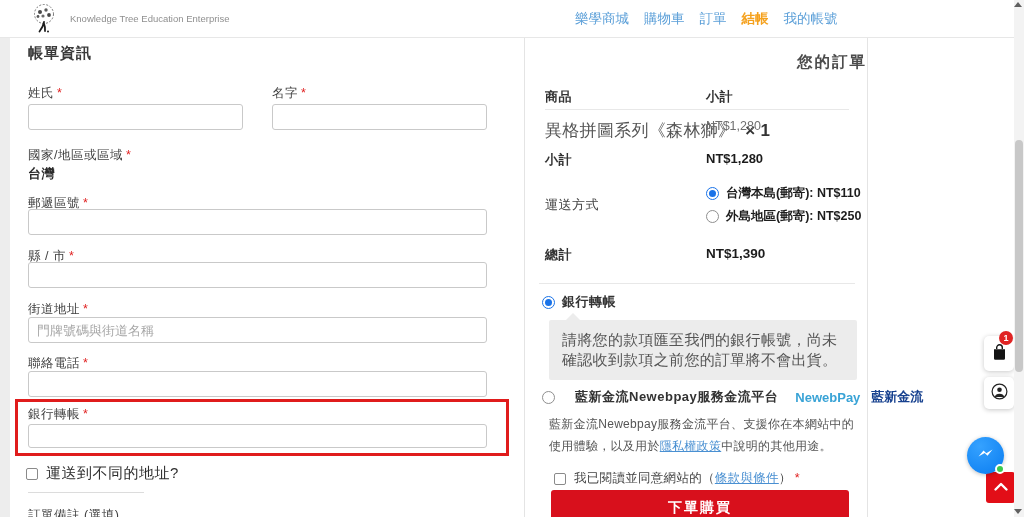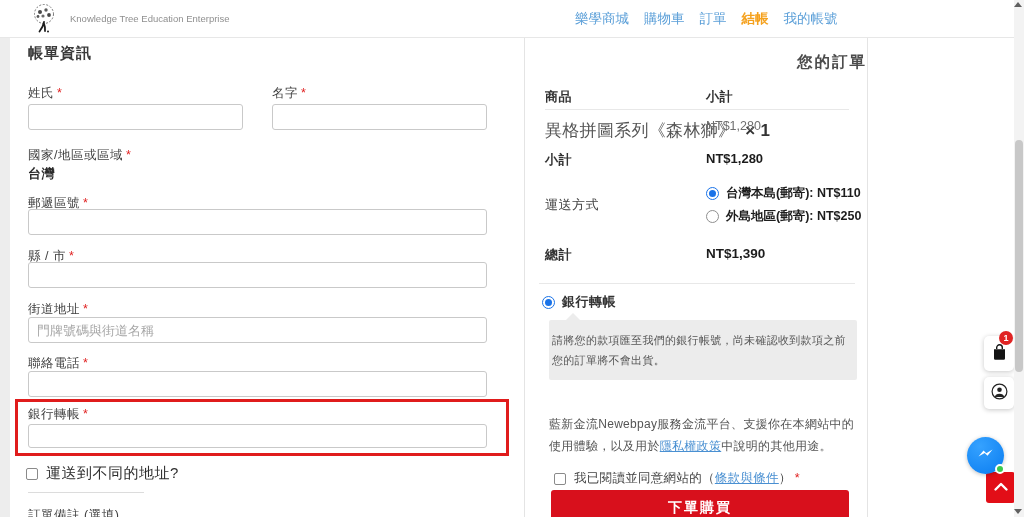--- a/index.html
+++ b/index.html
@@ -44,21 +44,21 @@
   .item-qty{font-weight:bold;color:#333;margin-left:10px}
   .item-price{font-size:12.5px;color:#6e6e6e}
   .b{font-weight:bold;color:#1c1c1c}
   .ship-method-label{font-size:13px;color:#444;letter-spacing:.5px}
   .opt{display:flex;align-items:center;gap:7px;cursor:pointer;white-space:nowrap}
   .opt-label{font-size:12.5px;font-weight:bold;color:#1d1d1d}
   .radio{width:13px;height:13px;border-radius:50%;border:1.5px solid #8f8f8f;display:inline-block;position:relative;background:#fff;flex:0 0 auto}
   .radio.sel{border-color:#1a73e8}
   .radio.sel::after{content:"";position:absolute;left:2px;top:2px;right:2px;bottom:2px;background:#1a73e8;border-radius:50%}
   .pay-label{font-size:13px;font-weight:bold;color:#333;letter-spacing:.5px}
-  .note{background:#ececec;border-radius:2px;padding:10px 3px;font-size:11px;line-height:20px;color:#555;letter-spacing:.3px}
+  .note{background:#ececec;border-radius:2px;padding:10px 13px;font-size:15px;line-height:20px;color:#555;letter-spacing:.3px}
   .note::before{content:"";position:absolute;left:16px;top:-7px;border-left:8px solid transparent;border-right:8px solid transparent;border-bottom:8px solid #ececec}
   .nwp-logo1{font-size:13px;font-weight:bold;color:#39a3d6;margin-left:10px}
   .nwp-logo2{font-size:13px;font-weight:bold;color:#17418f;margin-left:4px}
   .privacy{font-size:12px;line-height:22px;color:#555;letter-spacing:.3px}
   .plink{color:#4a90d2;text-decoration:underline;cursor:pointer}
   .terms-text{font-size:12.5px;color:#444;letter-spacing:.3px}
   .order-btn{background:#d8101c;color:#fff;border:none;border-radius:3px;font-size:14px;font-weight:bold;letter-spacing:2px;cursor:pointer;font-family:inherit}
 
   
   .float-card{position:absolute;background:#fff;border-radius:5px;box-shadow:0 1px 5px rgba(0,0,0,.22);display:flex;align-items:center;justify-content:center;cursor:pointer;z-index:8}
@@ -191,20 +191,26 @@
 
     <div class="abs opt" style="left:17px;top:255px">
       <span class="radio sel"></span>
       <span class="pay-label" style="">銀行轉帳</span>
     </div>
 
     <div class="abs note" style="left:24px;top:282px;width:308px">
       <span>請將您的款項匯至我們的銀行帳號，尚未確認收到款項之前您的訂單將不會出貨。</span>
     </div>
 
+    <div class="abs opt" style="left:17px;top:350px">
+      <span class="radio"></span>
+      <span class="pay-label" style="margin-left:13px">藍新金流Newebpay服務金流平台</span>
+      <span class="nwp-logo1">NewebPay</span>
+      <span class="nwp-logo2">藍新金流</span>
+    </div>
 
     <p class="abs privacy" style="left:24px;top:375px;width:314px">
       <span>藍新金流Newebpay服務金流平台、支援你在本網站中的使用體驗，以及用於</span><a class="plink">隱私權政策</a><span>中說明的其他用途。</span>
     </p>
 
     <div class="abs cbrow" style="left:29px;top:432px">
       <span class="cb"></span>
       <span class="terms-text">
         <span>我已閱讀並同意網站的（</span><a class="plink">條款與條件</a><span>）</span><span class="req">*</span>
       </span>

